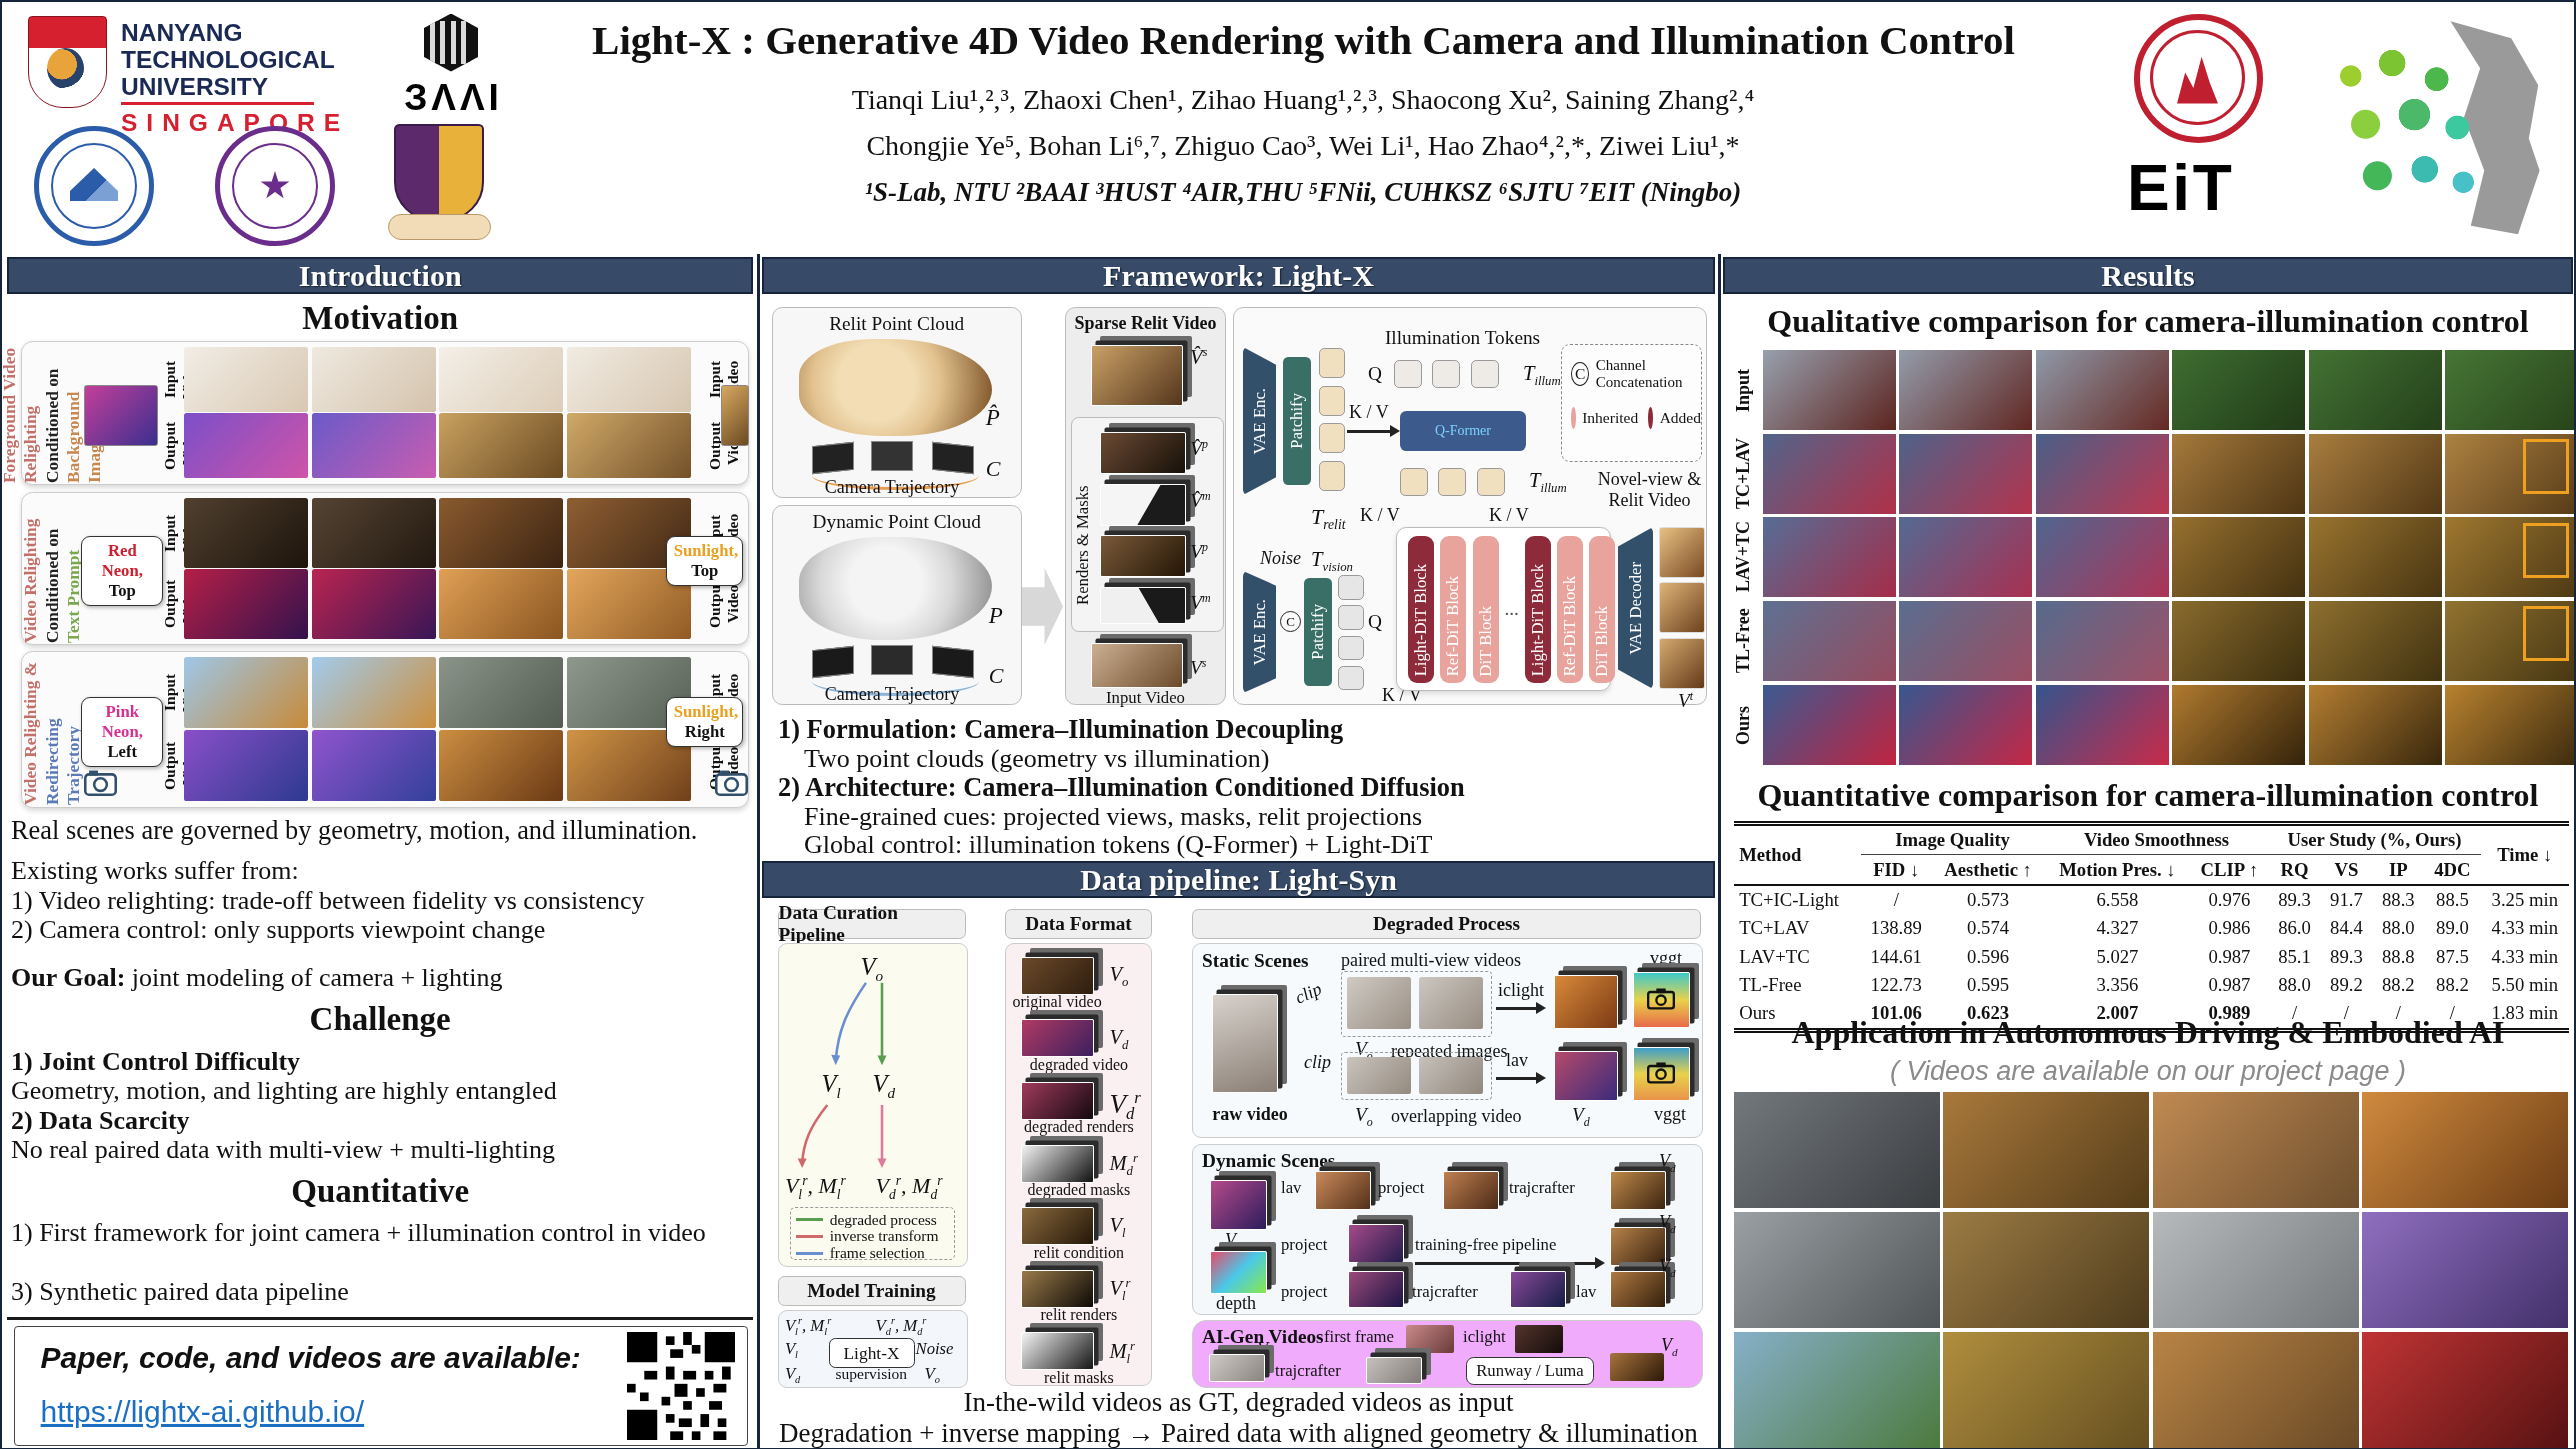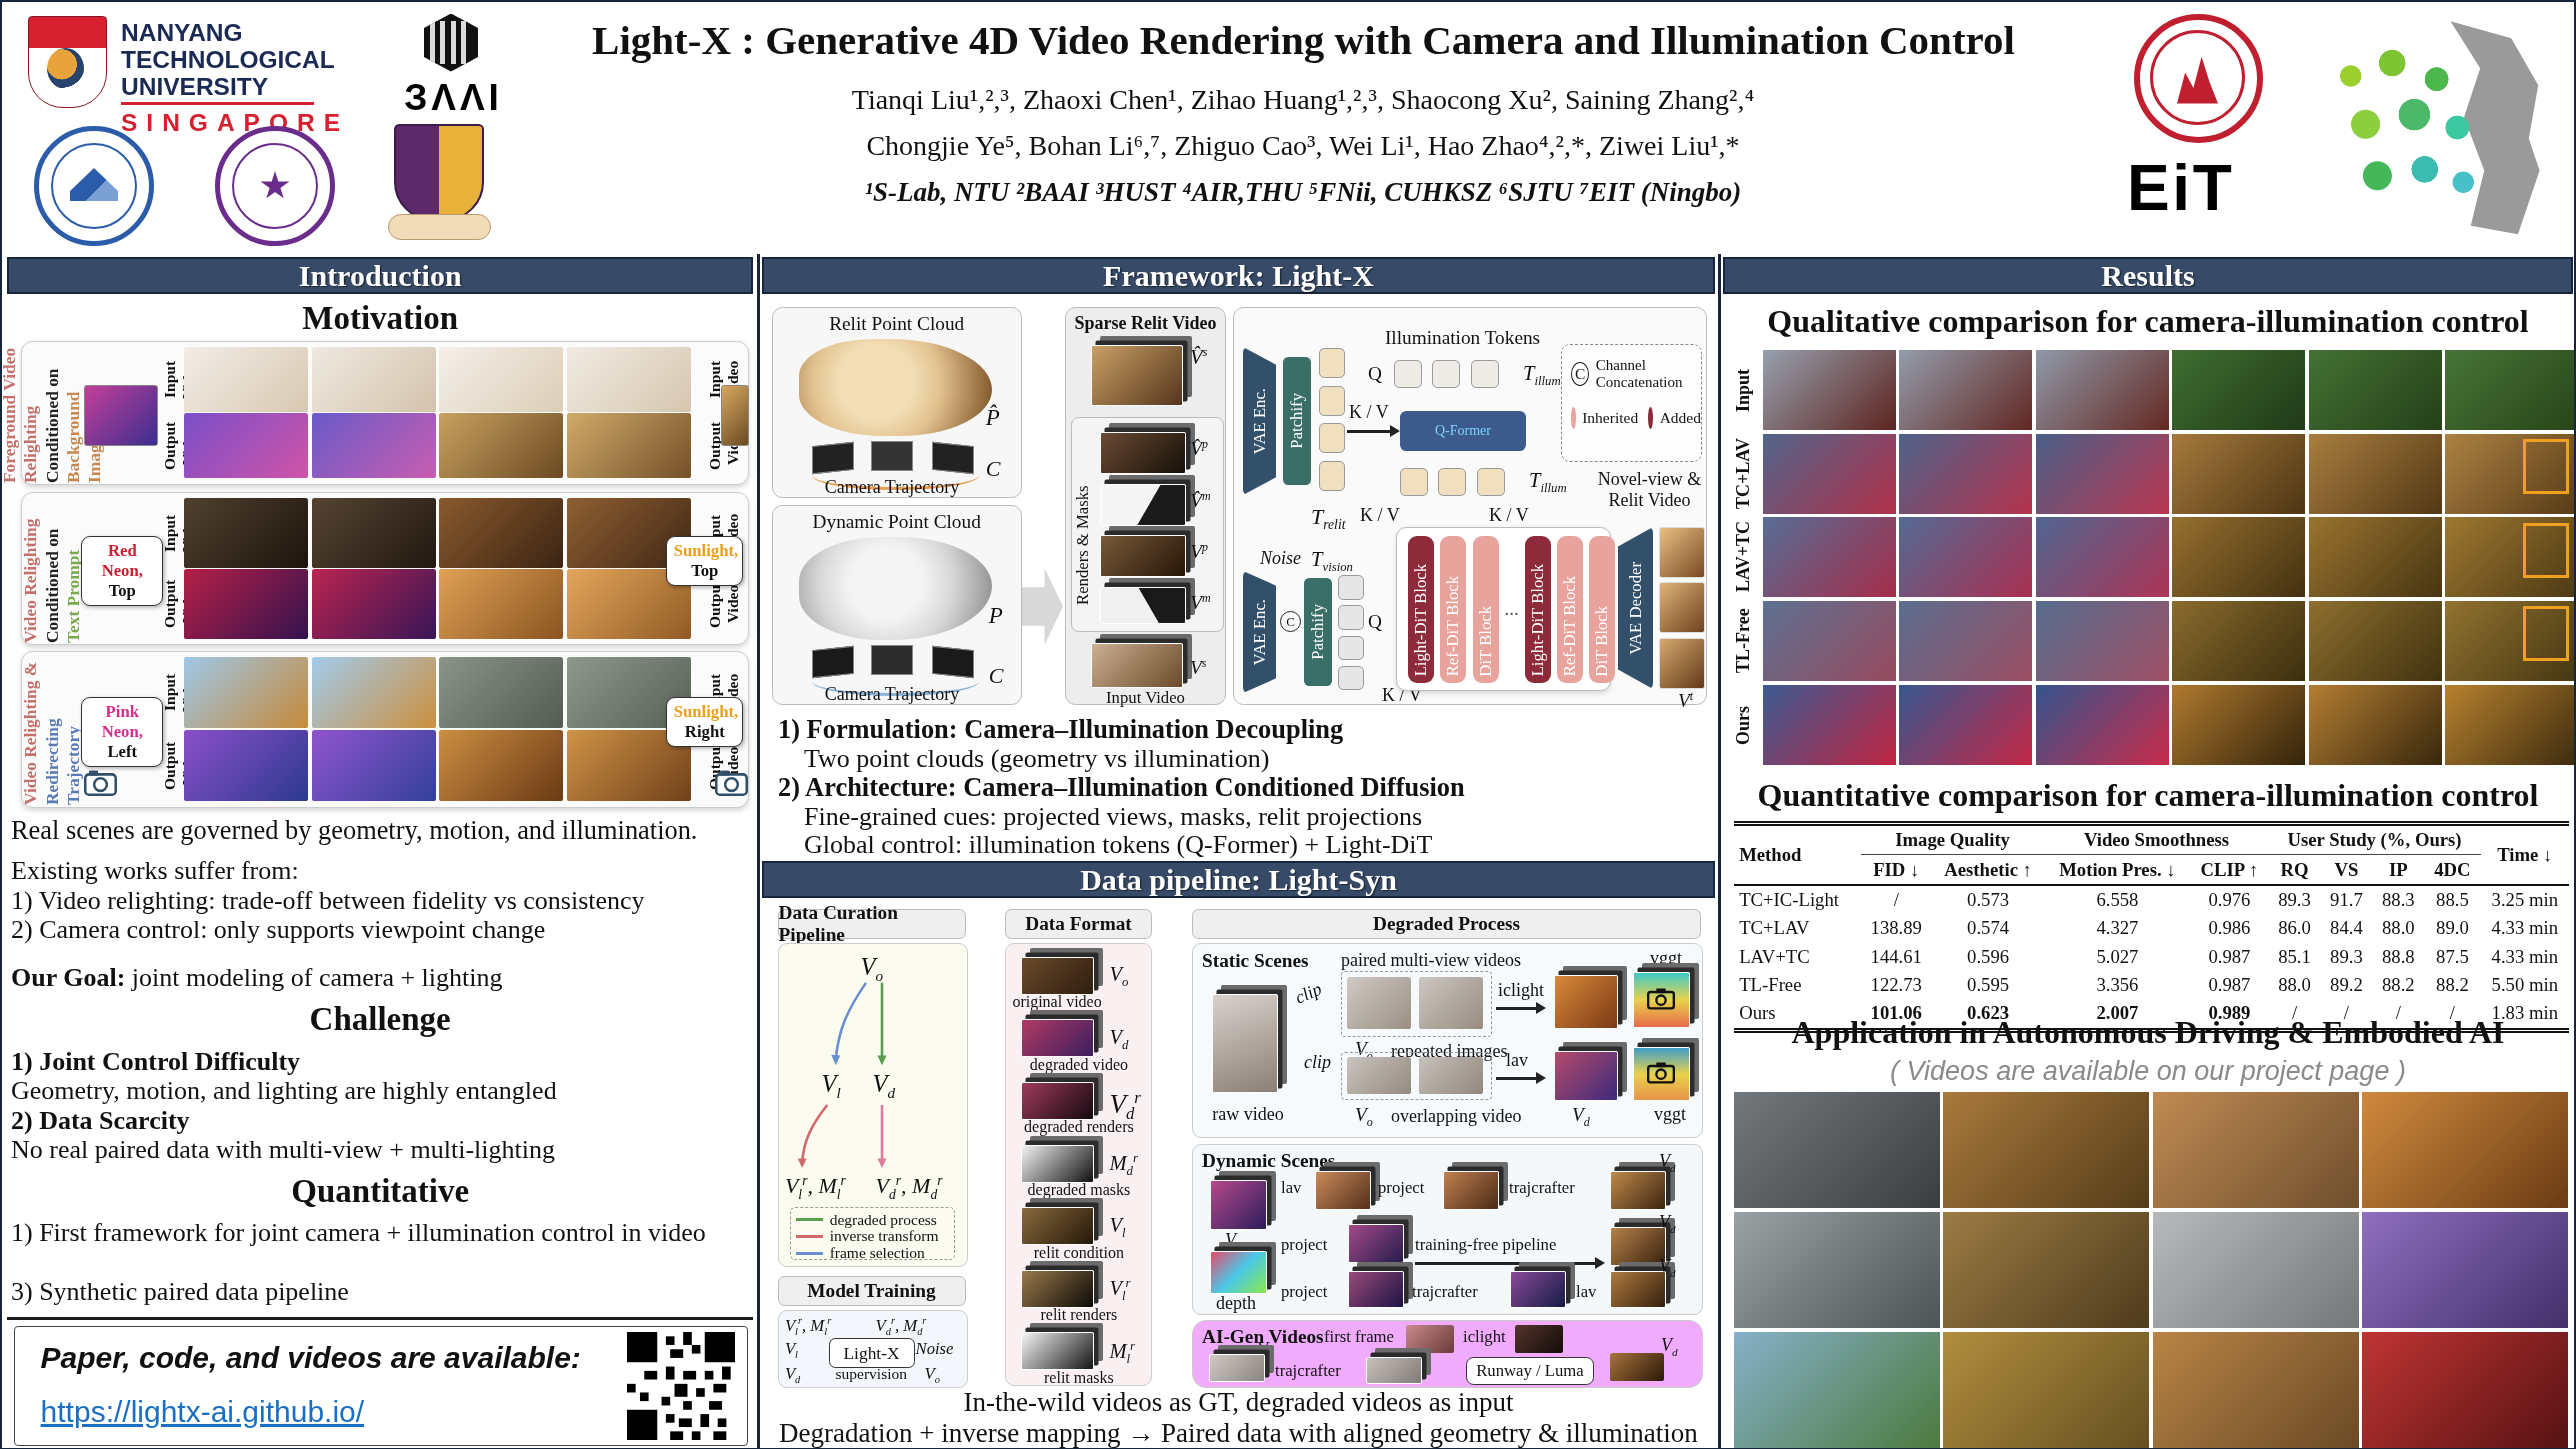--- a/index.html
+++ b/index.html
@@ -534,21 +534,21 @@
 
     <div class="abs subhead" style="left:430px;top:5.2px;width:509px;height:30px;">
         <span>Degraded Process</span>
       </div>
 
     <div class="abs" style="left:430px;top:39px;width:509px;height:193px;background:#f6fafc;border:1.3px solid #ccc;border-radius:9px;">
       <div class="abs serif b" style="left:9px;top:6.4px;font-size:19.3px;">Static Scenes</div>
       <div class="abs serif" style="left:148px;top:6.4px;font-size:18px;">paired multi-view videos</div>
       <div class="abs serif" style="left:457px;top:3.9px;font-size:18px;">vggt</div>
       <div class="abs stack" style="left:19.3px;top:50px;width:64px;height:97px;background:linear-gradient(160deg,#d8d2cc,#8a7f76);"></div>
-      <div class="abs serif" style="left:19.3px;top:160px;font-size:18px;">raw video</div>
+      <div class="abs serif" style="left:19.3px;top:160px;font-size:18px;font-weight:bold;">raw video</div>
       <div class="abs serif i" style="left:102px;top:39px;font-size:18px;transform:rotate(-24deg);">clip</div>
       <div class="abs serif i" style="left:111px;top:108px;font-size:18px;">clip</div>
 
       <div class="abs" style="left:148px;top:27px;width:149px;height:64px;border:1.9px dashed #999;border-radius:3.9px;">
         <div class="tile" style="position:absolute;left:5.2px;top:5.2px;width:64px;height:52px;background:linear-gradient(135deg,#cfcac4,#9a8f84);"></div>
         <div class="tile" style="position:absolute;left:77px;top:5.2px;width:64px;height:52px;background:linear-gradient(135deg,#ccc7c1,#978c81);"></div>
       </div>
       <div class="abs mathlbl" style="left:162px;top:94px;font-size:19.3px;">V<sub>o</sub></div>
       <div class="abs serif" style="left:198px;top:97px;font-size:18px;">repeated images</div>
       <div class="abs serif" style="left:305px;top:36px;font-size:18px;">iclight</div>

